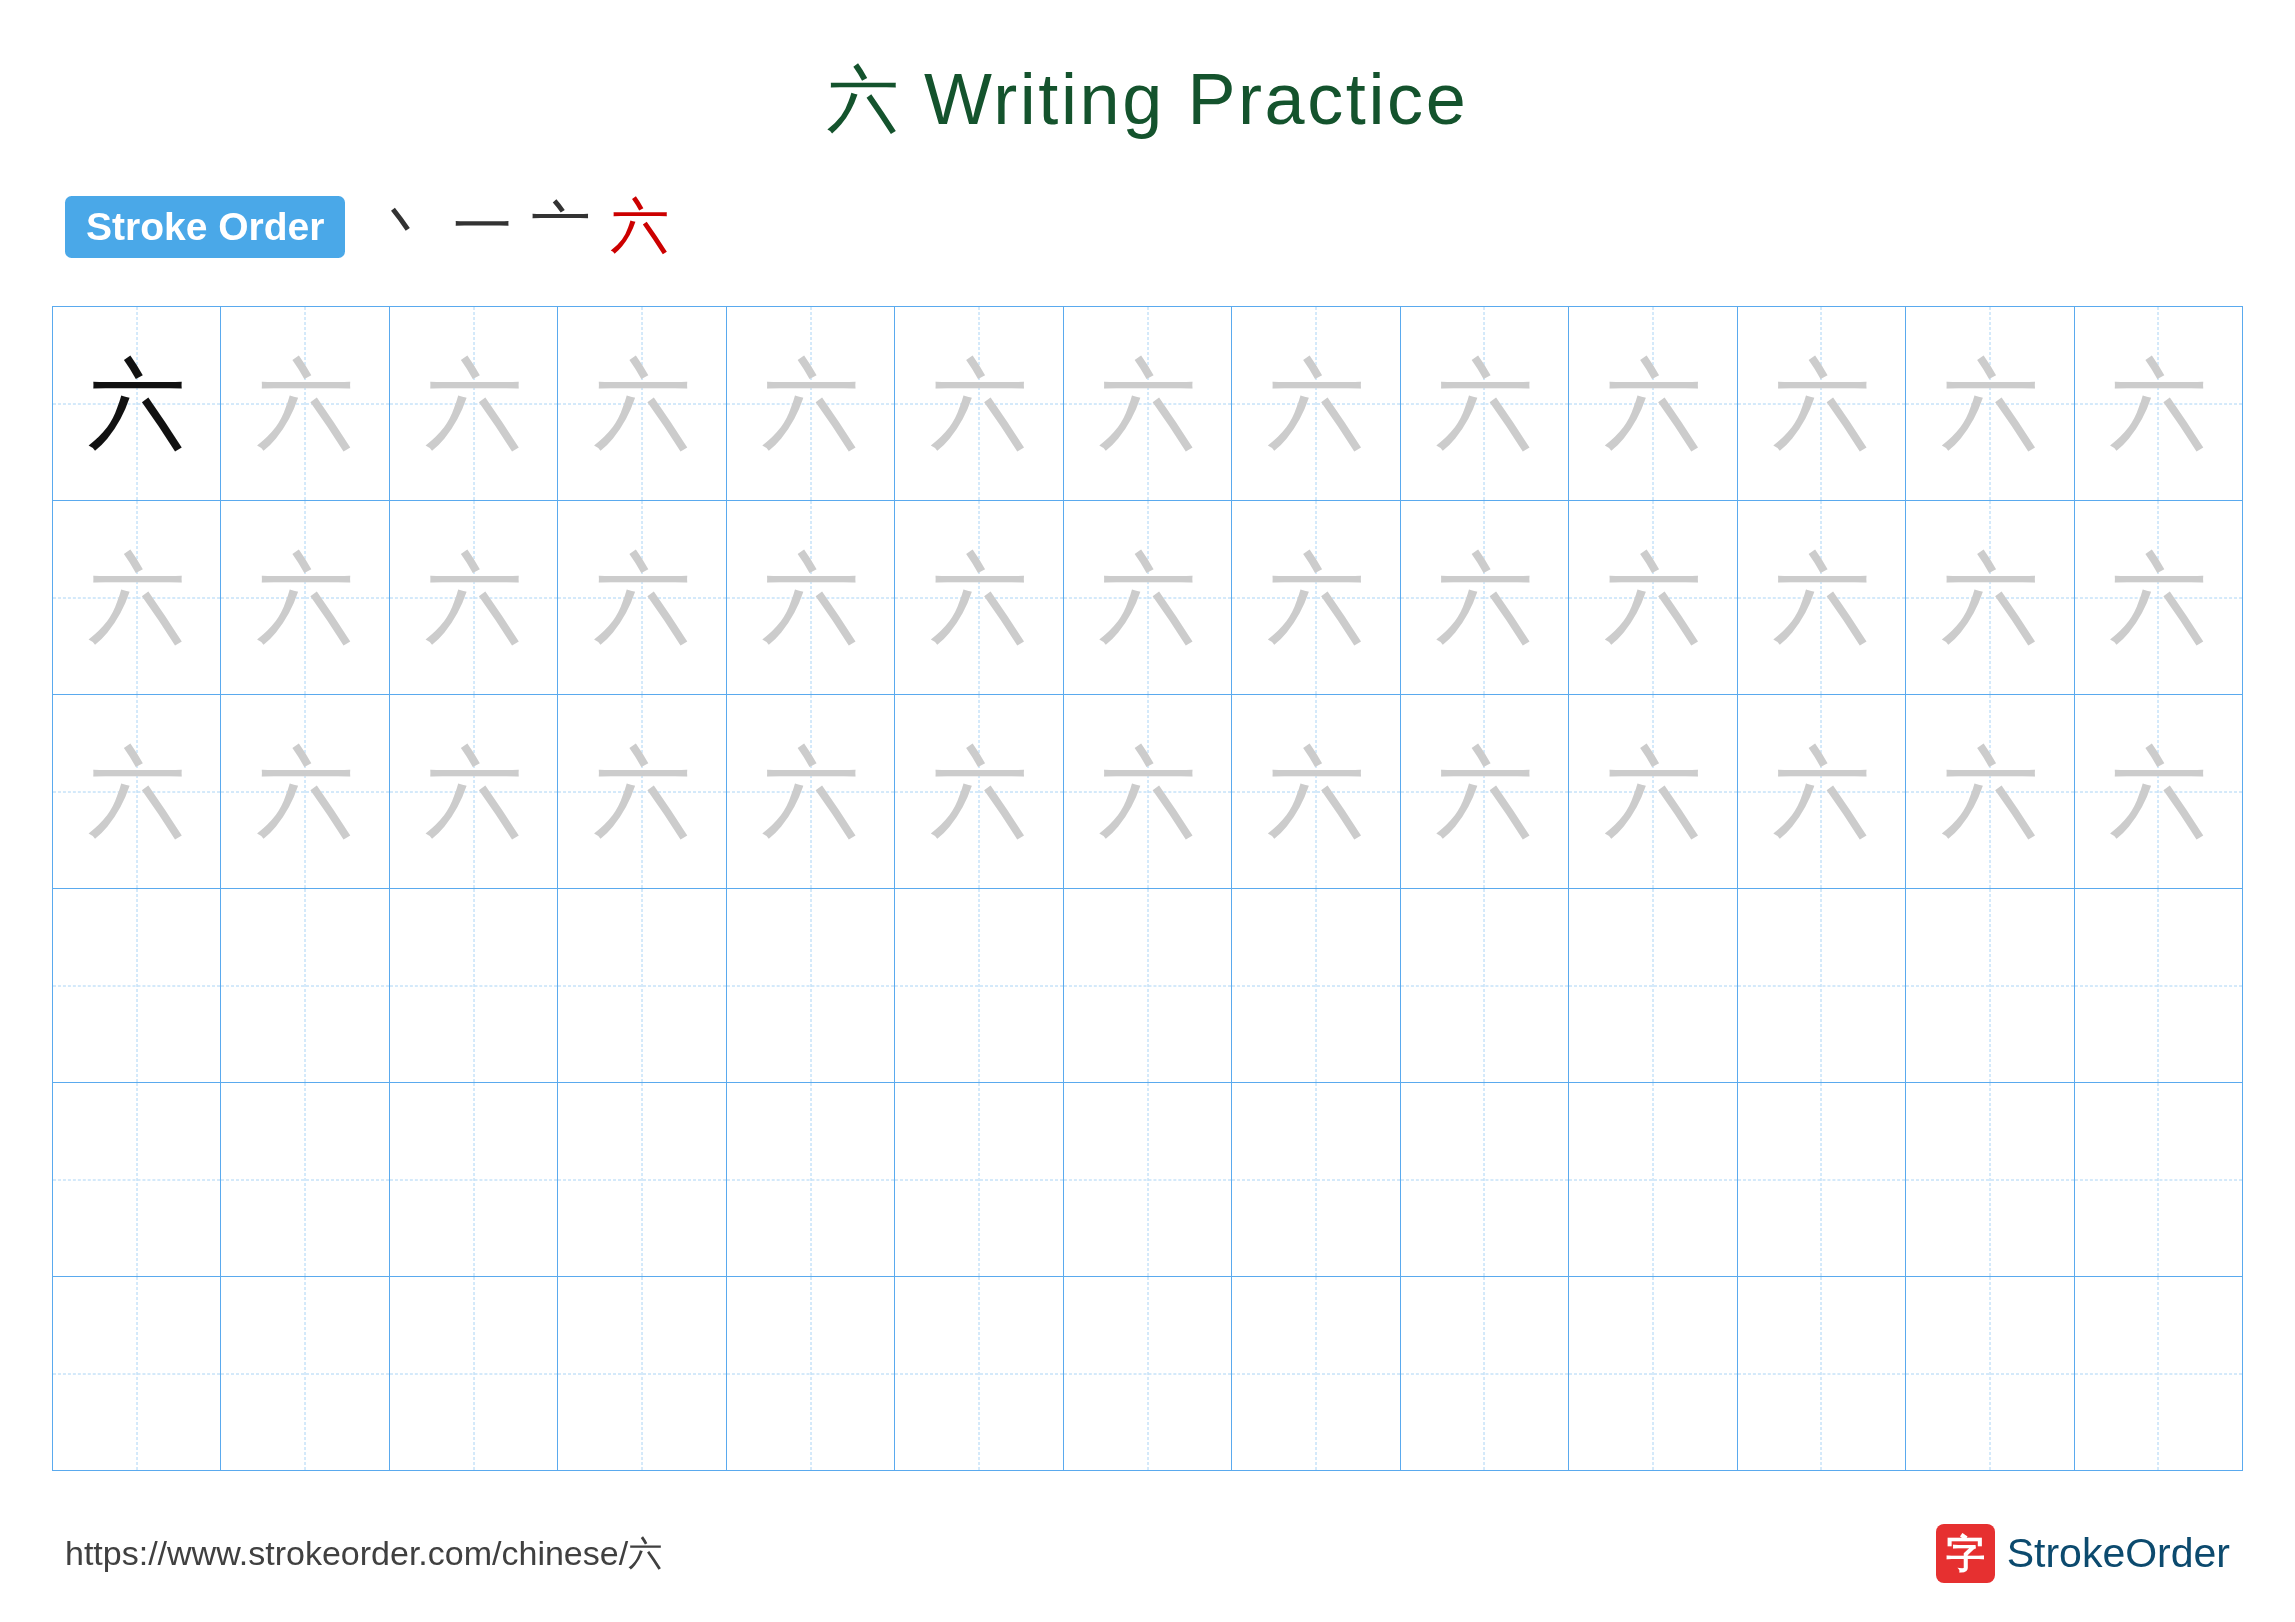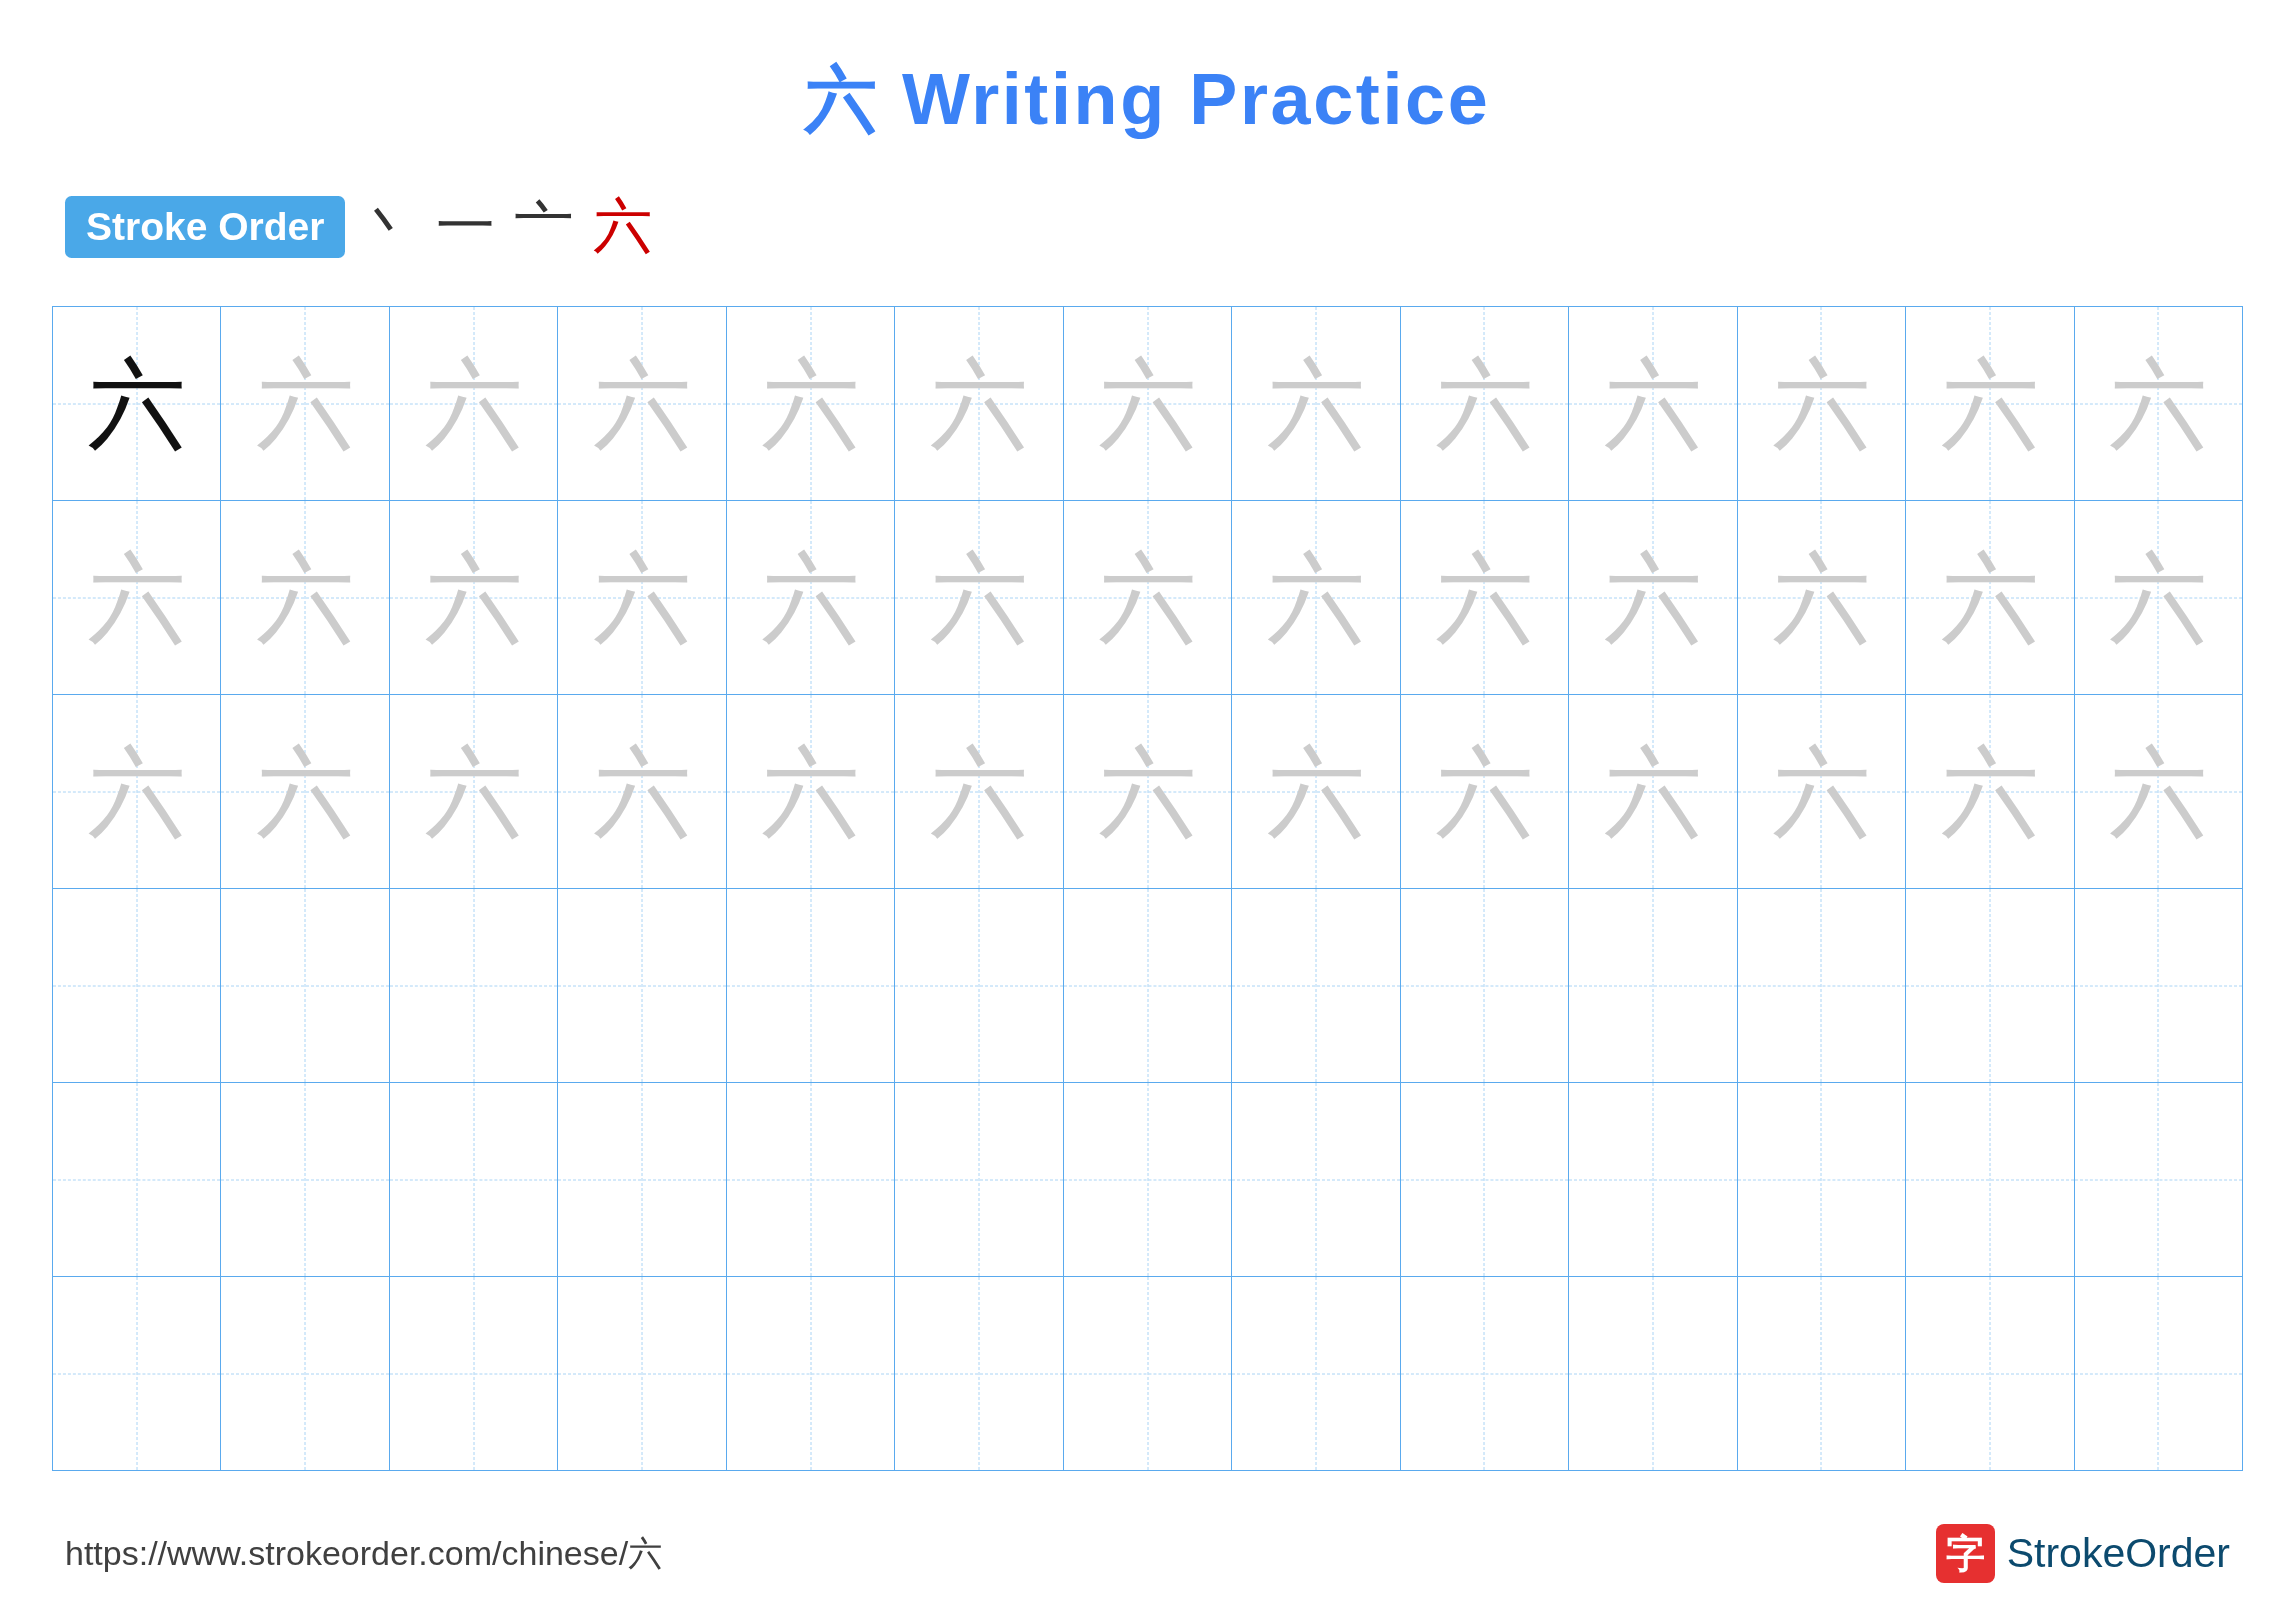--- a/index.html
+++ b/index.html
@@ -9,31 +9,31 @@
       width: 2295px;
       height: 1622px;
       position: relative;
       overflow: hidden;
     }
 
     .page-title {
       text-align: center;
       padding-top: 52px;
       font-size: 72px;
-      color: #3b82f6;
-      font-weight: bold;
+      color: #14532d;
+      font-weight: normal;
       letter-spacing: 2.6px;
     }
 
     .stroke-order-section {
       display: flex;
       align-items: center;
       margin-top: 39px;
       margin-left: 65px;
-      gap: 12px;
+      gap: 29px;
     }
 
     .stroke-order-badge {
       background: #4aa8e8;
       color: white;
       font-size: 39px;
       font-weight: bold;
       padding: 9.2px 21px;
       border-radius: 6.5px;
     }

